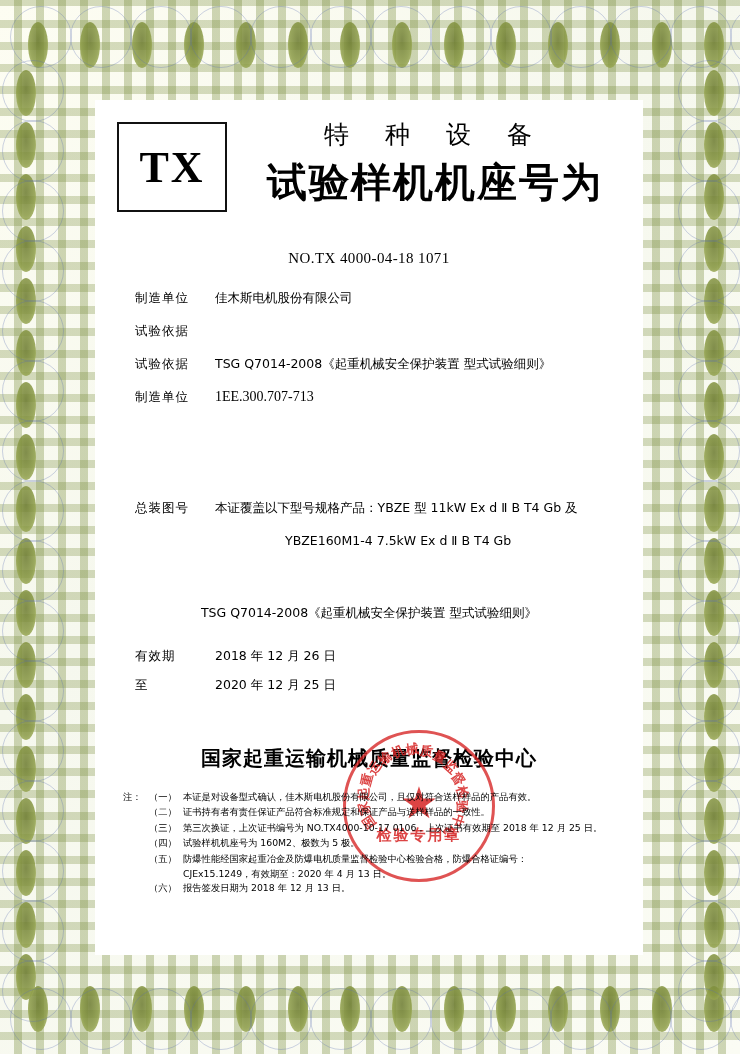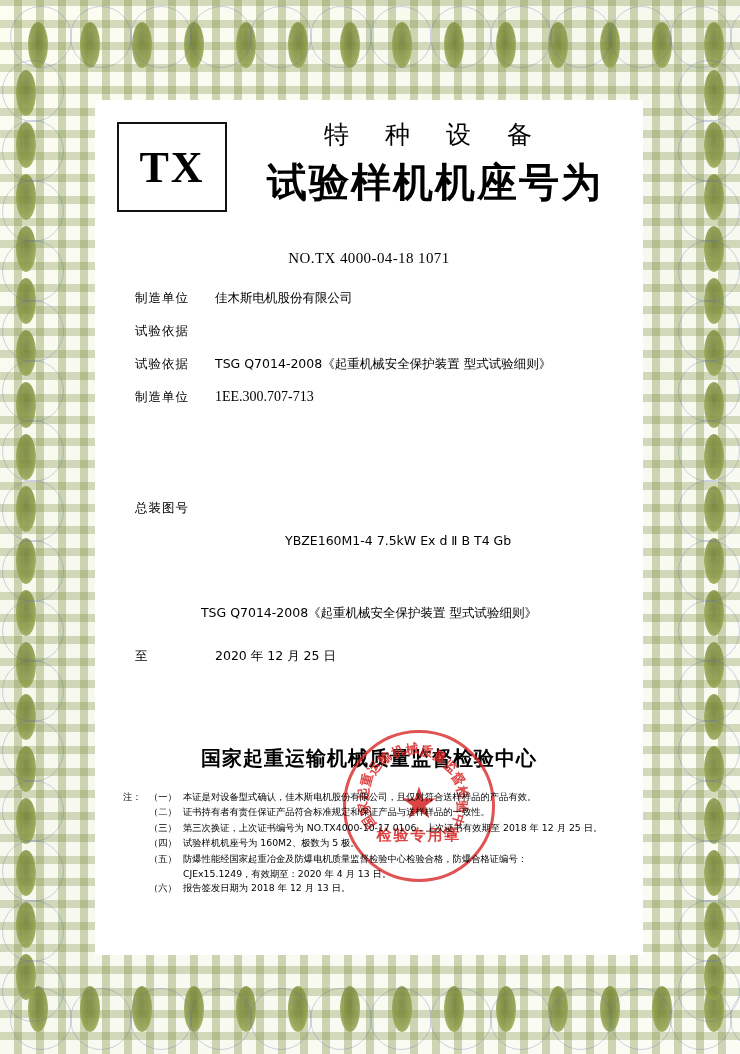--- a/index.html
+++ b/index.html
@@ -306,27 +306,32 @@
     </div>
     <div class="field-row">
       <div class="f-label">制造单位</div>
       <div class="f-value serifish">1EE.300.707-713</div>
     </div>
   </div>
 
   <div class="coverage">
     <div class="cov-row">
       <div class="cov-label">总装图号</div>
+      <div class="cov-text">本证覆盖以下型号规格产品：YBZE 型 11kW Ex d Ⅱ B T4 Gb 及</div>
     </div>
     <div class="cov-line2">YBZE160M1-4 7.5kW Ex d Ⅱ B T4 Gb</div>
   </div>
 
   <div class="standard2">TSG Q7014-2008《起重机械安全保护装置 型式试验细则》</div>
 
   <div class="validity">
+    <div class="val-row">
+      <div class="val-label">有效期</div>
+      <div class="f-value">2018 年 12 月 26 日</div>
+    </div>
     <div class="val-row">
       <div class="val-label">至</div>
       <div class="f-value">2020 年 12 月 25 日</div>
     </div>
   </div>
 
   <div class="issuer">国家起重运输机械质量监督检验中心</div>
 
   <div class="seal">
     <div class="seal-ring"></div>

